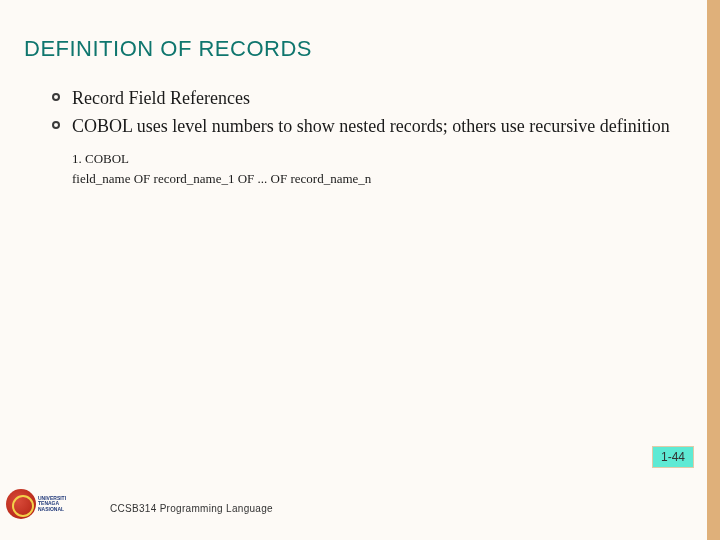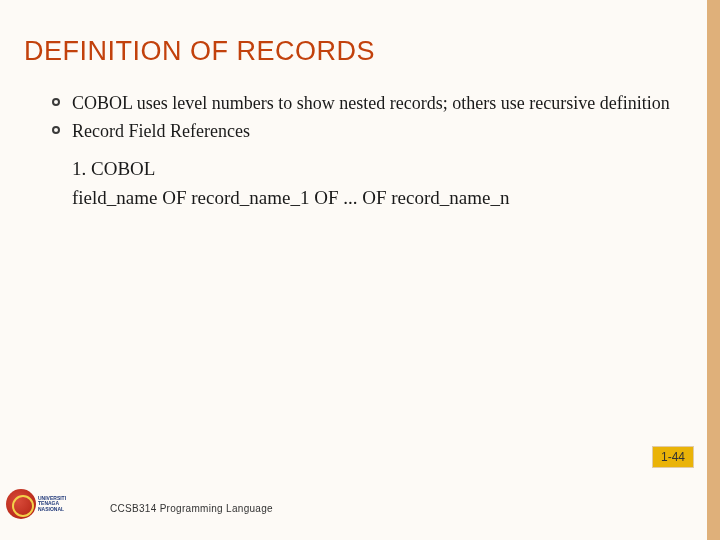--- a/index.html
+++ b/index.html
@@ -17,23 +17,23 @@
     right: 0;
     top: 0;
     width: 13px;
     height: 100%;
     background: #dfb07a;
   }
   .slide {
     padding: 36px 44px 0 24px;
   }
   .title {
-    font-size: 27px;
+    font-size: 22px;
     letter-spacing: 0.5px;
-    color: #c2410c;
+    color: #0f766e;
     font-weight: 400;
     margin: 0 0 24px 0;
   }
   .bullets {
     margin: 0 0 10px 0;
     padding: 0 0 0 28px;
   }
   .bullets li {
     list-style: none;
     position: relative;
@@ -51,29 +51,29 @@
     top: 7px;
     width: 8px;
     height: 8px;
     border: 2px solid #3a3a3a;
     border-radius: 50%;
     box-sizing: border-box;
   }
   .sub {
     margin: 6px 0 0 48px;
     font-family: Georgia, 'Times New Roman', serif;
-    font-size: 19px;
+    font-size: 13px;
     color: #1a1a1a;
     line-height: 1.55;
   }
   .page-num {
     position: absolute;
     right: 26px;
     bottom: 72px;
-    background: #eab308;
+    background: #5eead4;
     border: 1px solid #e0cba8;
     padding: 3px 8px;
     font-size: 12px;
     color: #333;
   }
   .footer-text {
     position: absolute;
     left: 110px;
     bottom: 26px;
     font-size: 10px;
@@ -118,22 +118,22 @@
 </style>
 </head>
 <body>
 
 <div class="sidebar-accent"></div>
 
 <div class="slide">
   <h1 class="title">DEFINITION OF RECORDS</h1>
 
   <ul class="bullets">
+    <li>Record Field References</li>
     <li>COBOL uses level numbers to show nested records; others use recursive definition</li>
-    <li>Record Field References</li>
   </ul>
 
   <div class="sub">
     <div>1. COBOL</div>
     <div>field_name OF record_name_1 OF ... OF record_name_n</div>
   </div>
 </div>
 
 <div class="page-num">1-44</div>
 

